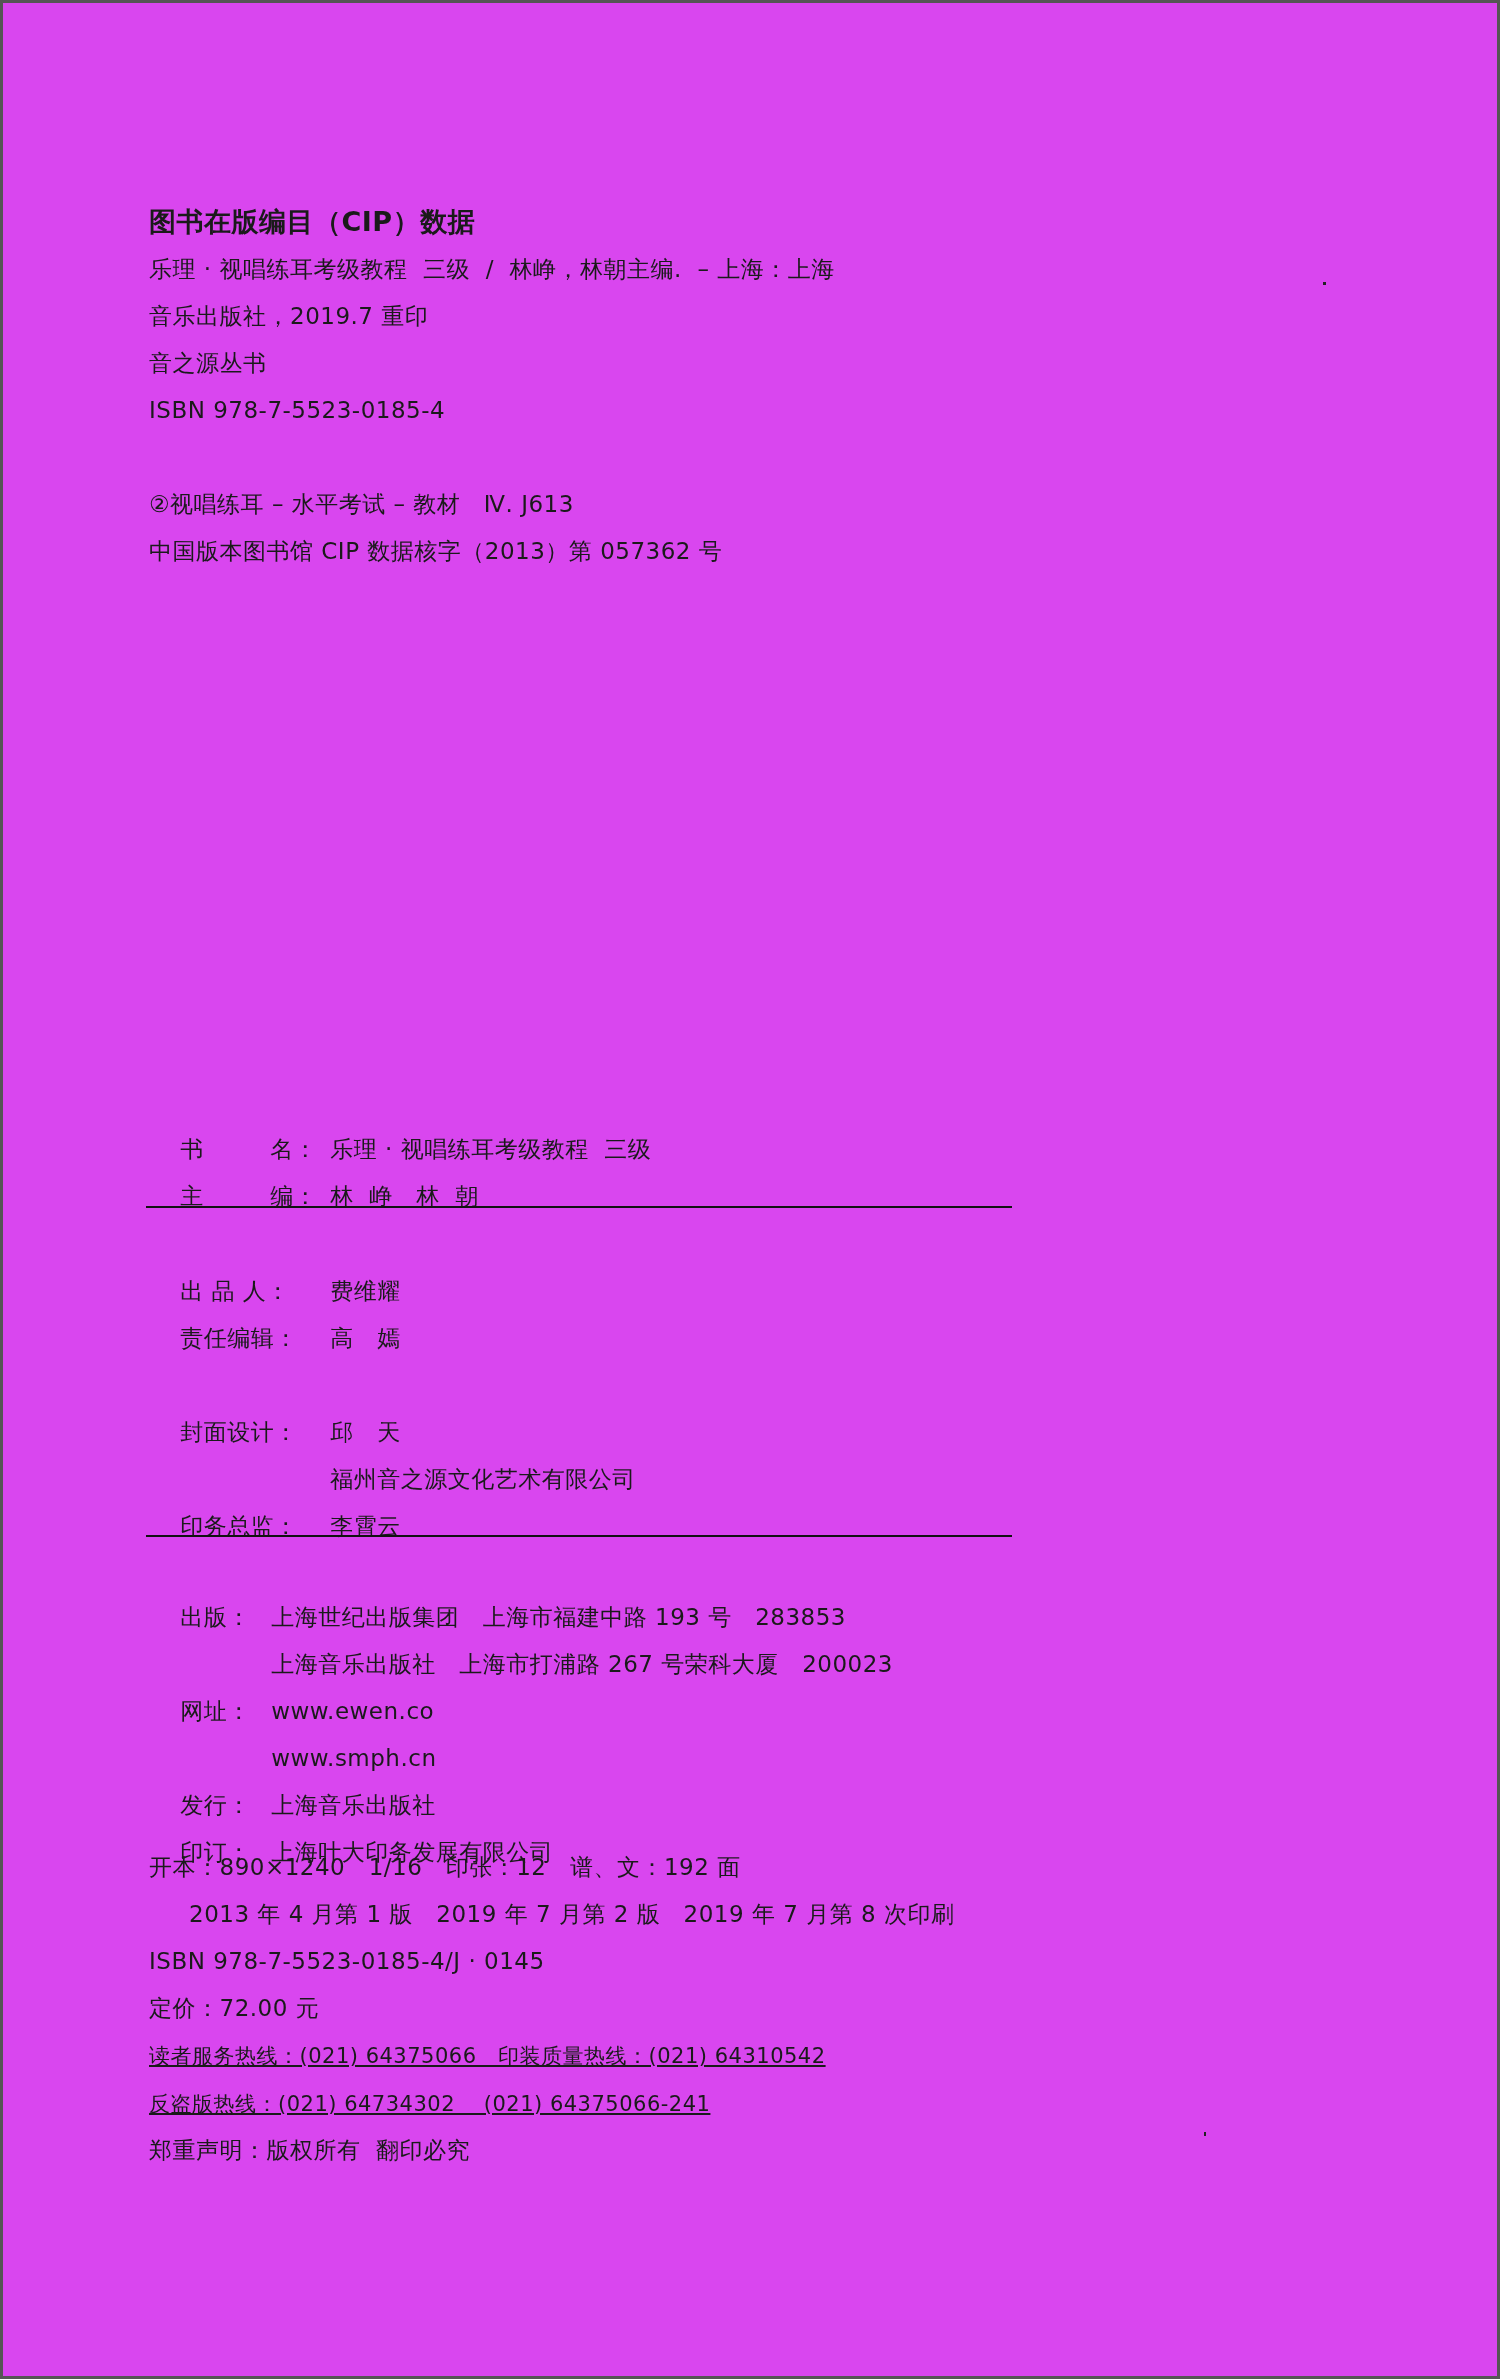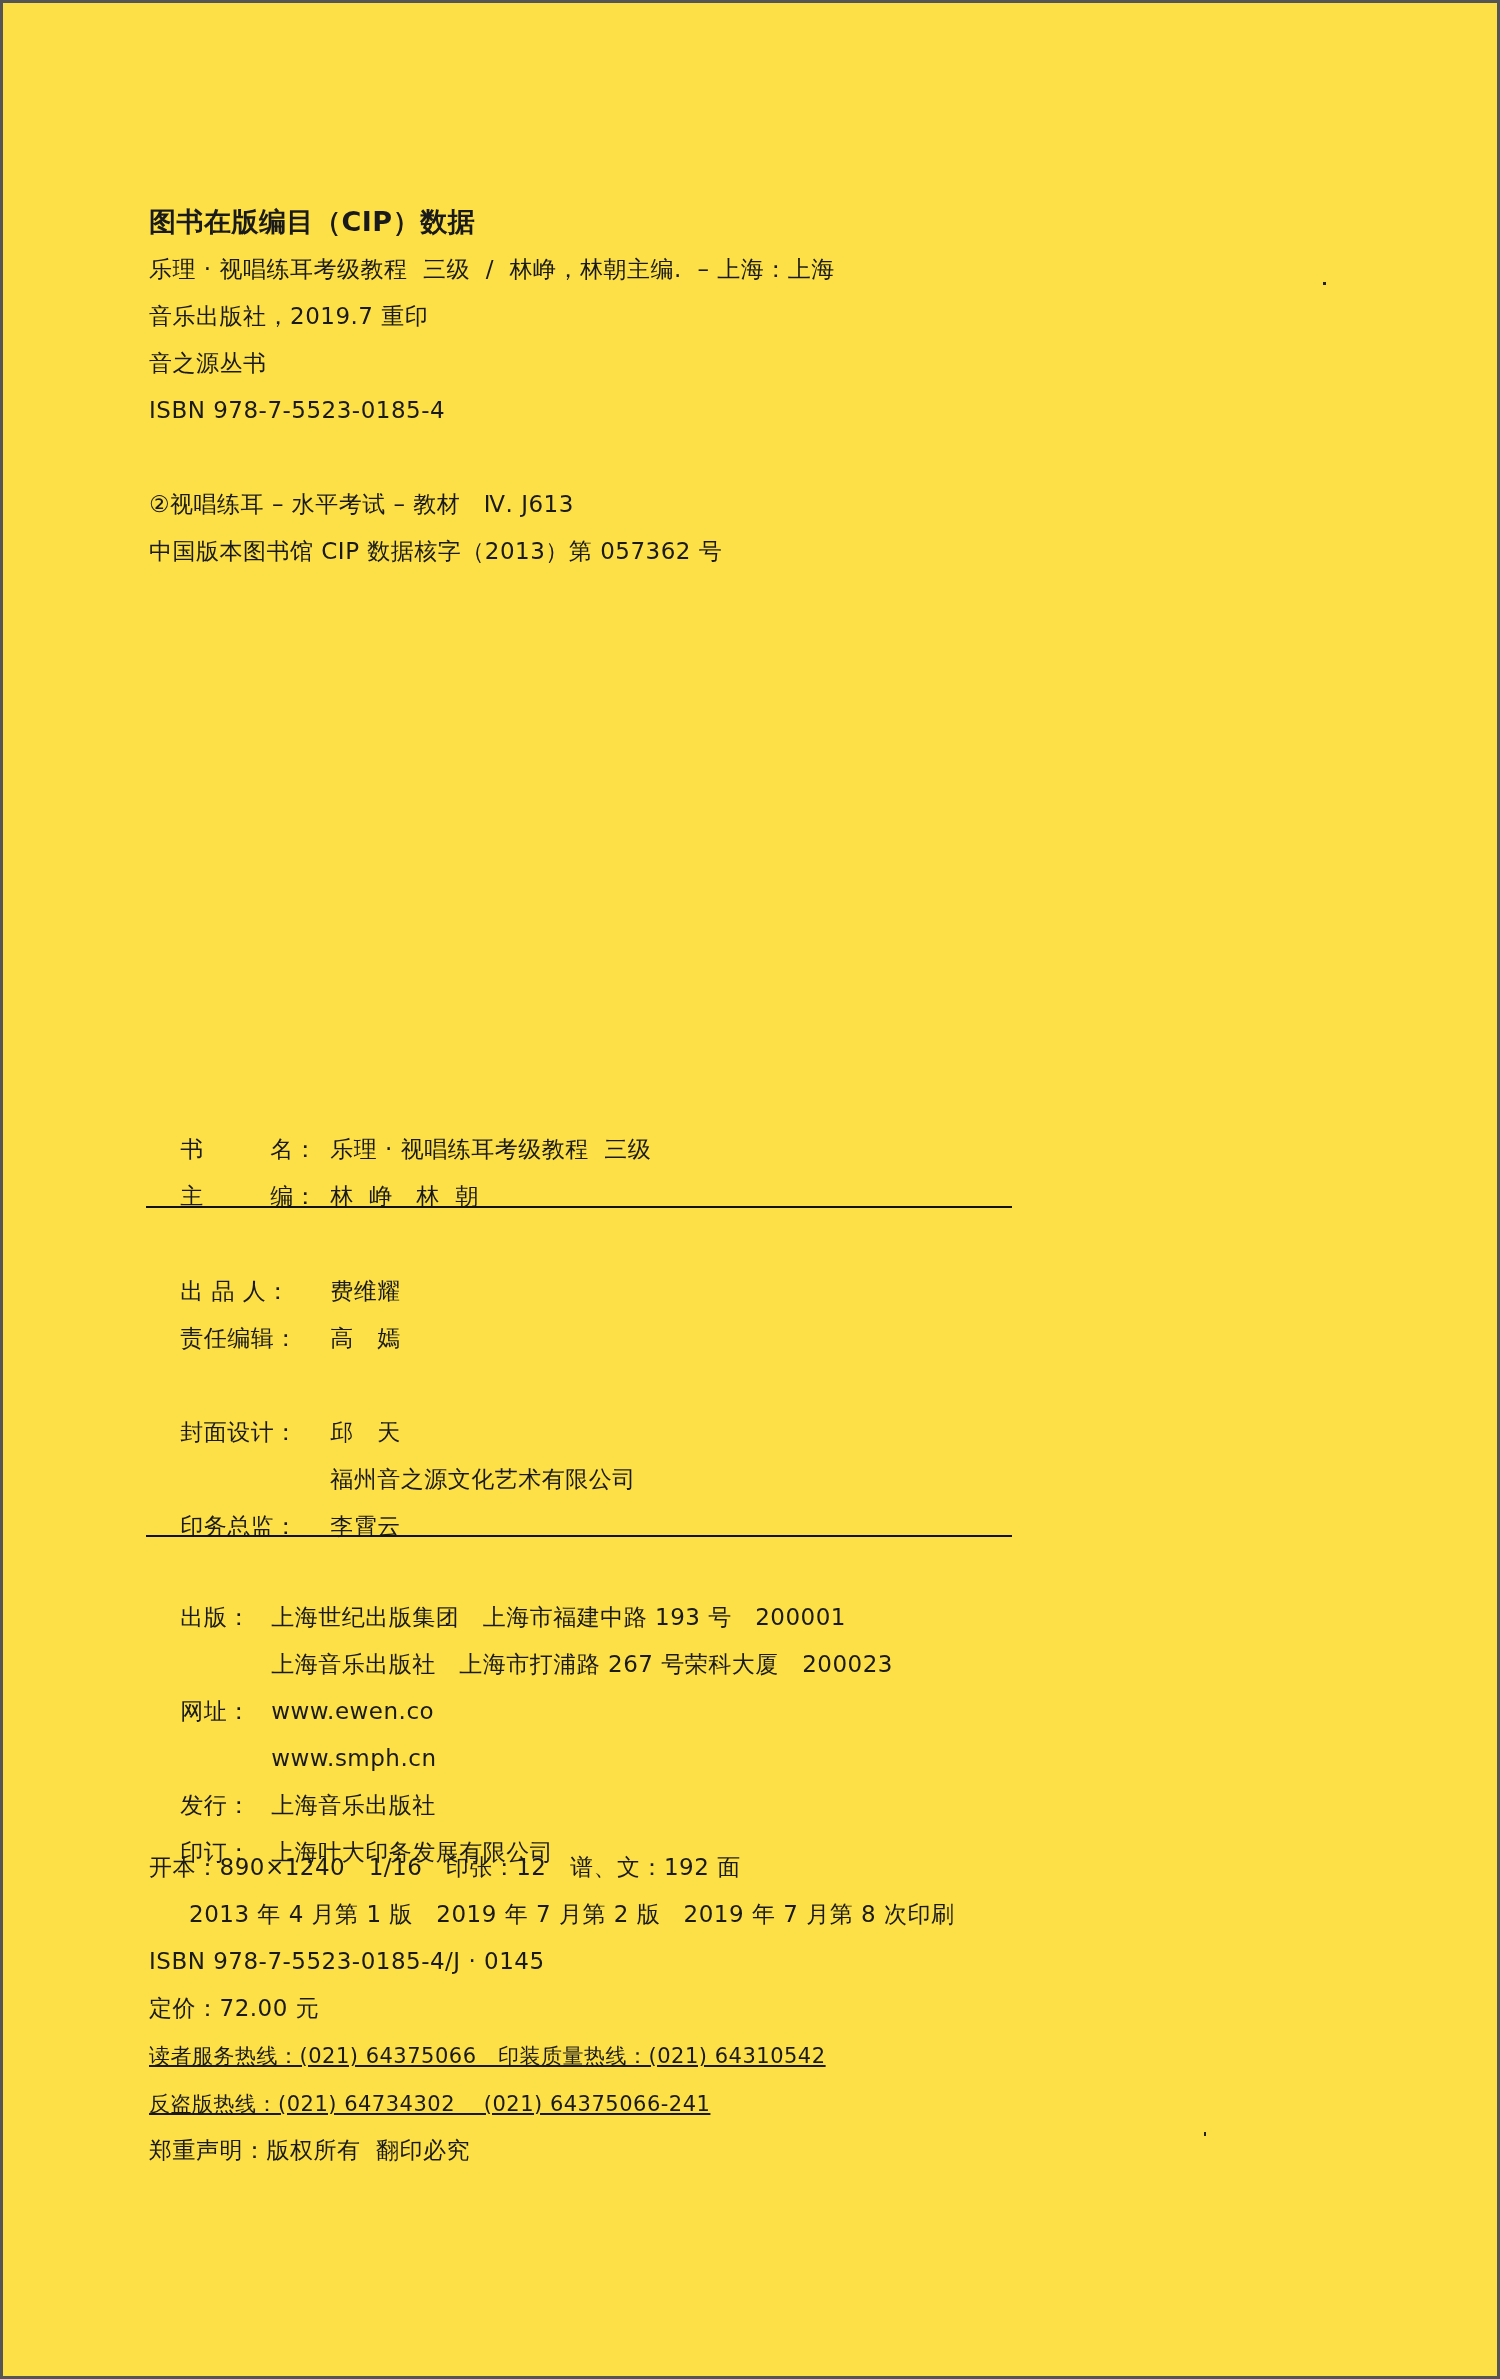--- a/index.html
+++ b/index.html
@@ -3,21 +3,21 @@
   <meta charset="utf-8">
   <style>
     html, body { margin: 0; padding: 0; background: #ffffff; }
     body {
       width: 1500px; height: 2379px; position: relative; overflow: hidden;
       font-family: "DejaVu Sans", "Liberation Sans", sans-serif;
       color: #1a1a1a;
     }
     .page-frame {
       position: absolute; left: 0; top: 0; width: 1500px; height: 2379px;
-      box-sizing: border-box; border: 3px solid #555555; background: #fde047;
+      box-sizing: border-box; border: 3px solid #555555; background: #d946ef;
     }
     .line {
       position: absolute; left: 146px; white-space: pre;
       font-size: 23px; line-height: 32px; letter-spacing: 0.5px;
     }
     .cip-title { font-weight: bold; font-size: 27px; }
     .small { font-size: 21px; line-height: 28px; text-decoration: underline; }
     .rule {
       position: absolute; left: 143px; width: 866px; height: 2px; background: #111111;
     }
@@ -62,21 +62,21 @@
   <div class="line" style="top:1428px;">
     <span class="label label-credit"></span><span>福州音之源文化艺术有限公司</span>
   </div>
   <div class="line" style="top:1475px;">
     <span class="label label-credit">印务总监：</span><span>李霄云</span>
   </div>
 
   <div class="rule" style="top:1532px;"></div>
 
   <div class="line" style="top:1566px;">
-    <span class="label label-pub">出版：</span><span>上海世纪出版集团   上海市福建中路 193 号   200001</span>
+    <span class="label label-pub">出版：</span><span>上海世纪出版集团   上海市福建中路 193 号   283853</span>
   </div>
   <div class="line" style="top:1613px;">
     <span class="label label-pub"></span><span>上海音乐出版社   上海市打浦路 267 号荣科大厦   200023</span>
   </div>
   <div class="line" style="top:1660px;">
     <span class="label label-pub">网址：</span><span>www.ewen.co</span>
   </div>
   <div class="line" style="top:1707px;">
     <span class="label label-pub"></span><span>www.smph.cn</span>
   </div>

